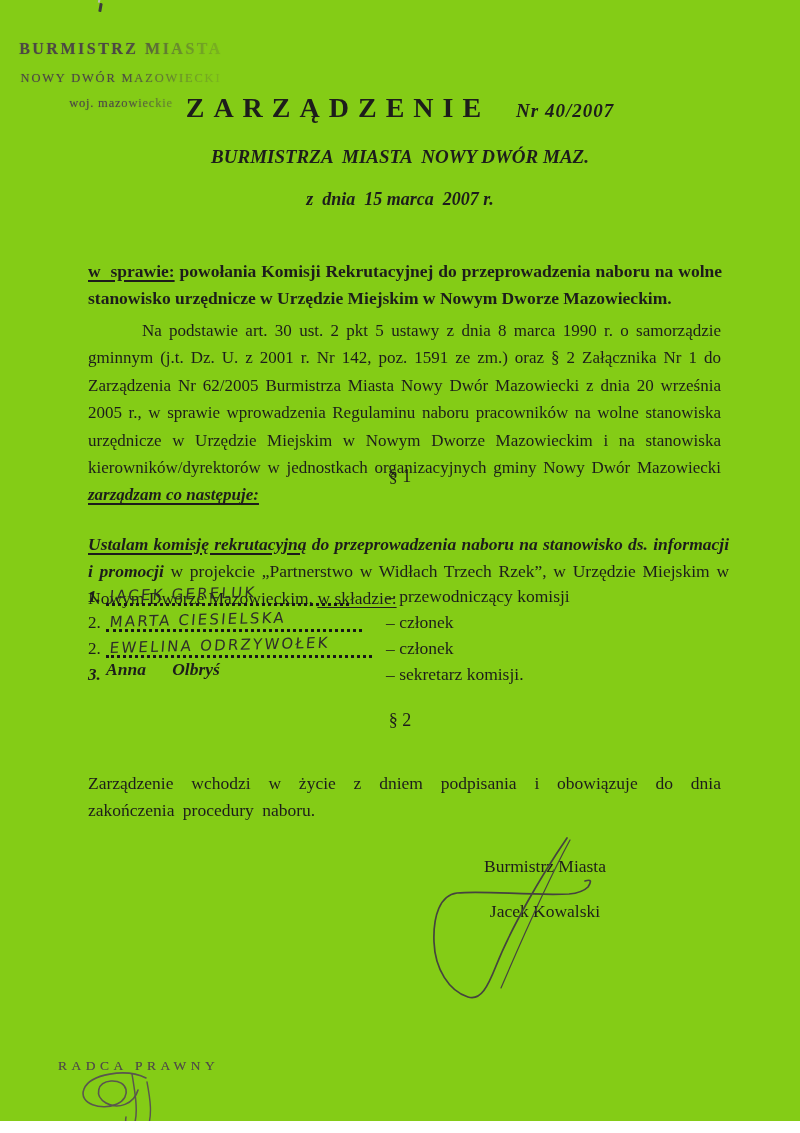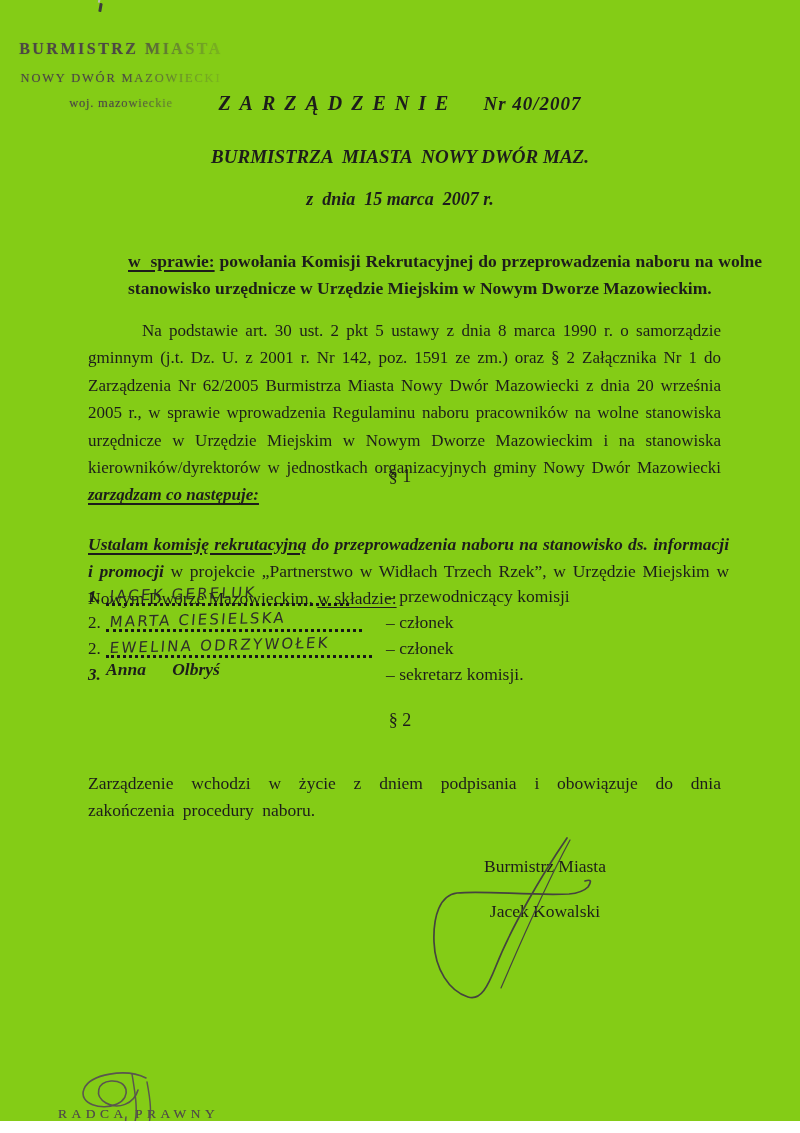--- a/index.html
+++ b/index.html
@@ -23,30 +23,30 @@
     color:#4c4943; text-shadow:0 0 1px rgba(90,85,78,.55);
     -webkit-mask-image:linear-gradient(97deg,#000 50%,rgba(0,0,0,.45) 76%,rgba(0,0,0,.14) 96%);
             mask-image:linear-gradient(97deg,#000 50%,rgba(0,0,0,.45) 76%,rgba(0,0,0,.14) 96%);
   }
   .stamp-l1 { font-size:16px; font-weight:bold; letter-spacing:2.5px; white-space:nowrap; }
   .stamp-l2 { font-size:12.5px; letter-spacing:1.8px; margin-top:13px; white-space:nowrap; }
   .stamp-l3 { font-size:12.5px; letter-spacing:.8px; margin-top:10px; }
 
   
   .title-row { position:absolute; left:0; top:92px; width:100%; text-align:center; white-space:nowrap; }
-  .title-main { font-size:20px; font-weight:bold; font-style:italic; letter-spacing:9px; }
+  .title-main { font-size:28px; font-weight:bold; letter-spacing:9px; }
   .title-num  { font-size:19px; font-weight:bold; font-style:italic; margin-left:26px; letter-spacing:1px; }
   .subtitle   { position:absolute; left:0; top:146px; width:100%; text-align:center;
                 font-size:19px; font-weight:bold; font-style:italic; white-space:pre; }
   .dateline   { position:absolute; left:0; top:189px; width:100%; text-align:center;
                 font-size:18px; font-weight:bold; font-style:italic; white-space:pre; }
 
   
   .para { position:absolute; text-align:justify; }
-  .subject { left:88px; top:230px; width:634px; font-size:17.5px; font-weight:bold; line-height:27px;margin-left:40px; }
+  .subject { left:88px; top:240px; width:634px; font-size:17.5px; font-weight:bold; line-height:27px; }
   .subject .u-label { text-decoration:underline; text-decoration-thickness:2px; text-underline-offset:3px; white-space:pre; }
 
   .legal { left:88px; top:300px; width:633px; font-size:17px; line-height:27.4px; text-indent:54px; }
   .legal .closing { font-weight:bold; font-style:italic; text-decoration:underline; text-decoration-thickness:1.5px; text-underline-offset:3px; }
 
   .sec-head { position:absolute; left:0; width:100%; text-align:center; font-size:18px; }
   .sec-head.s1 { top:466px; }
   .sec-head.s2 { top:710px; }
 
   .intro { left:88px; top:513px; width:641px; font-size:17.5px; line-height:27px; }
@@ -73,21 +73,21 @@
 
   
   .sig-block { position:absolute; left:445px; top:856px; width:200px; text-align:center; }
   .sig-title { font-size:17.5px; }
   .sig-name  { font-size:17.5px; margin-top:24px; }
   .sig-svg   { position:absolute; left:425px; top:828px; pointer-events:none; }
 
   
   .counsel-title {
     position:absolute; left:58px; top:1058px; font-size:13.5px; letter-spacing:4.5px;
-    color:#4f4c46; text-shadow:0 0 .6px rgba(90,85,78,.6); white-space:nowrap;margin-top:48px;
+    color:#4f4c46; text-shadow:0 0 .6px rgba(90,85,78,.6); white-space:nowrap;
   }
   .counsel-name {
     position:absolute; left:52px; top:1119px; font-size:19px; font-style:italic;
     color:#474440; text-shadow:0 0 .6px rgba(90,85,78,.5); white-space:nowrap;
   }
   .counsel-svg { position:absolute; left:48px; top:1062px; pointer-events:none; }
 </style>
 </head>
 <body>
 

